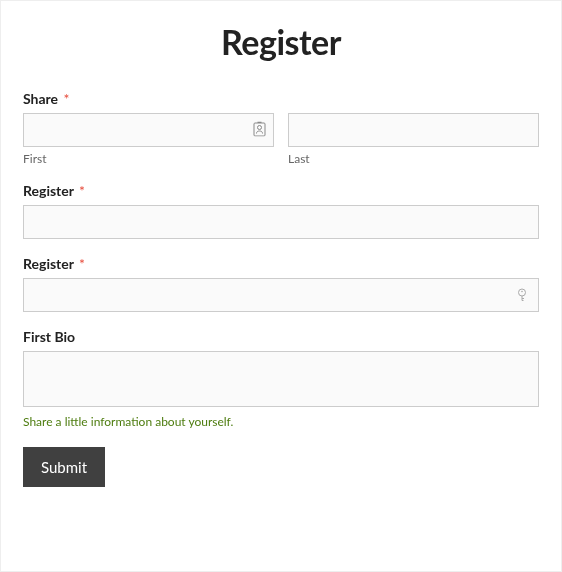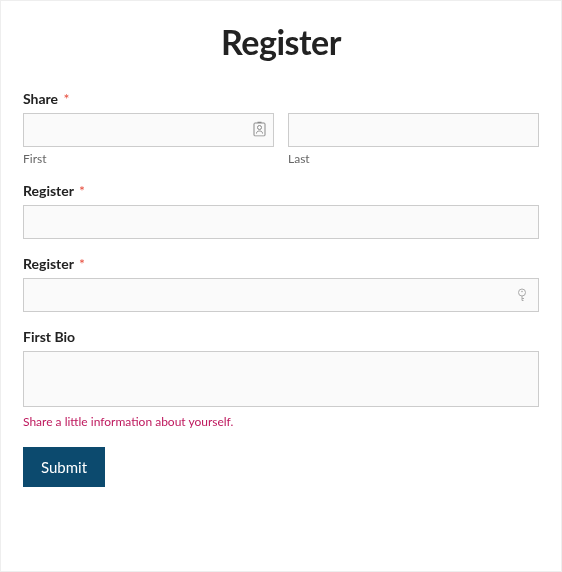--- a/index.html
+++ b/index.html
@@ -89,25 +89,25 @@
       color: #666;
       margin-top: 4px;
       display: block;
     }
     textarea {
       height: 56px;
       resize: none;
     }
     .hint {
       font-size: 12px;
-      color: #be185d;
+      color: #4d7c0f;
       margin-top: 4px;
     }
     .submit-btn {
-      background: #0c4a6e;
+      background: #404040;
       color: #fff;
       border: none;
       padding: 11px 18px;
       font-size: 15px;
       font-family: inherit;
       cursor: pointer;
       margin-top: 14px;
     }
     .bio-group {
       margin-bottom: 4px;

